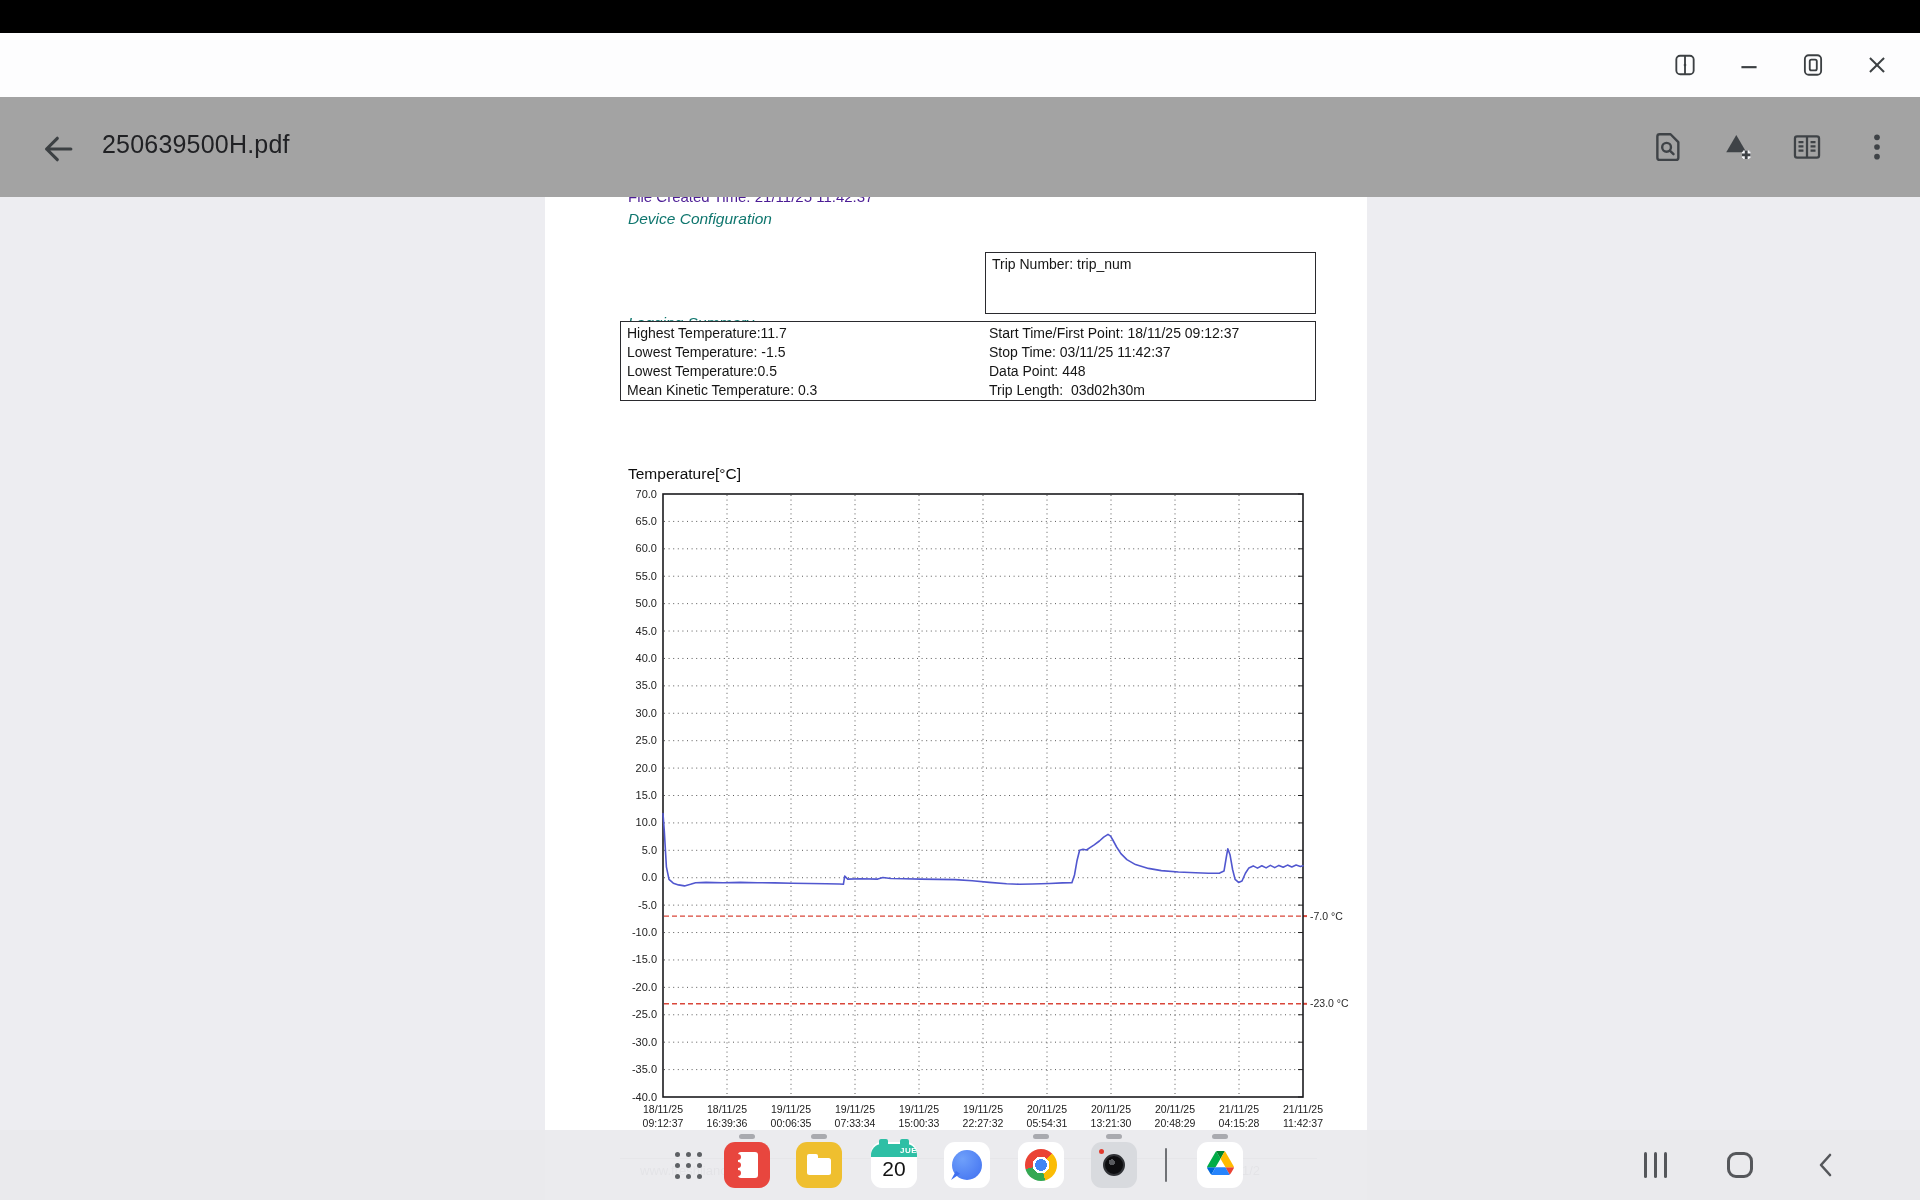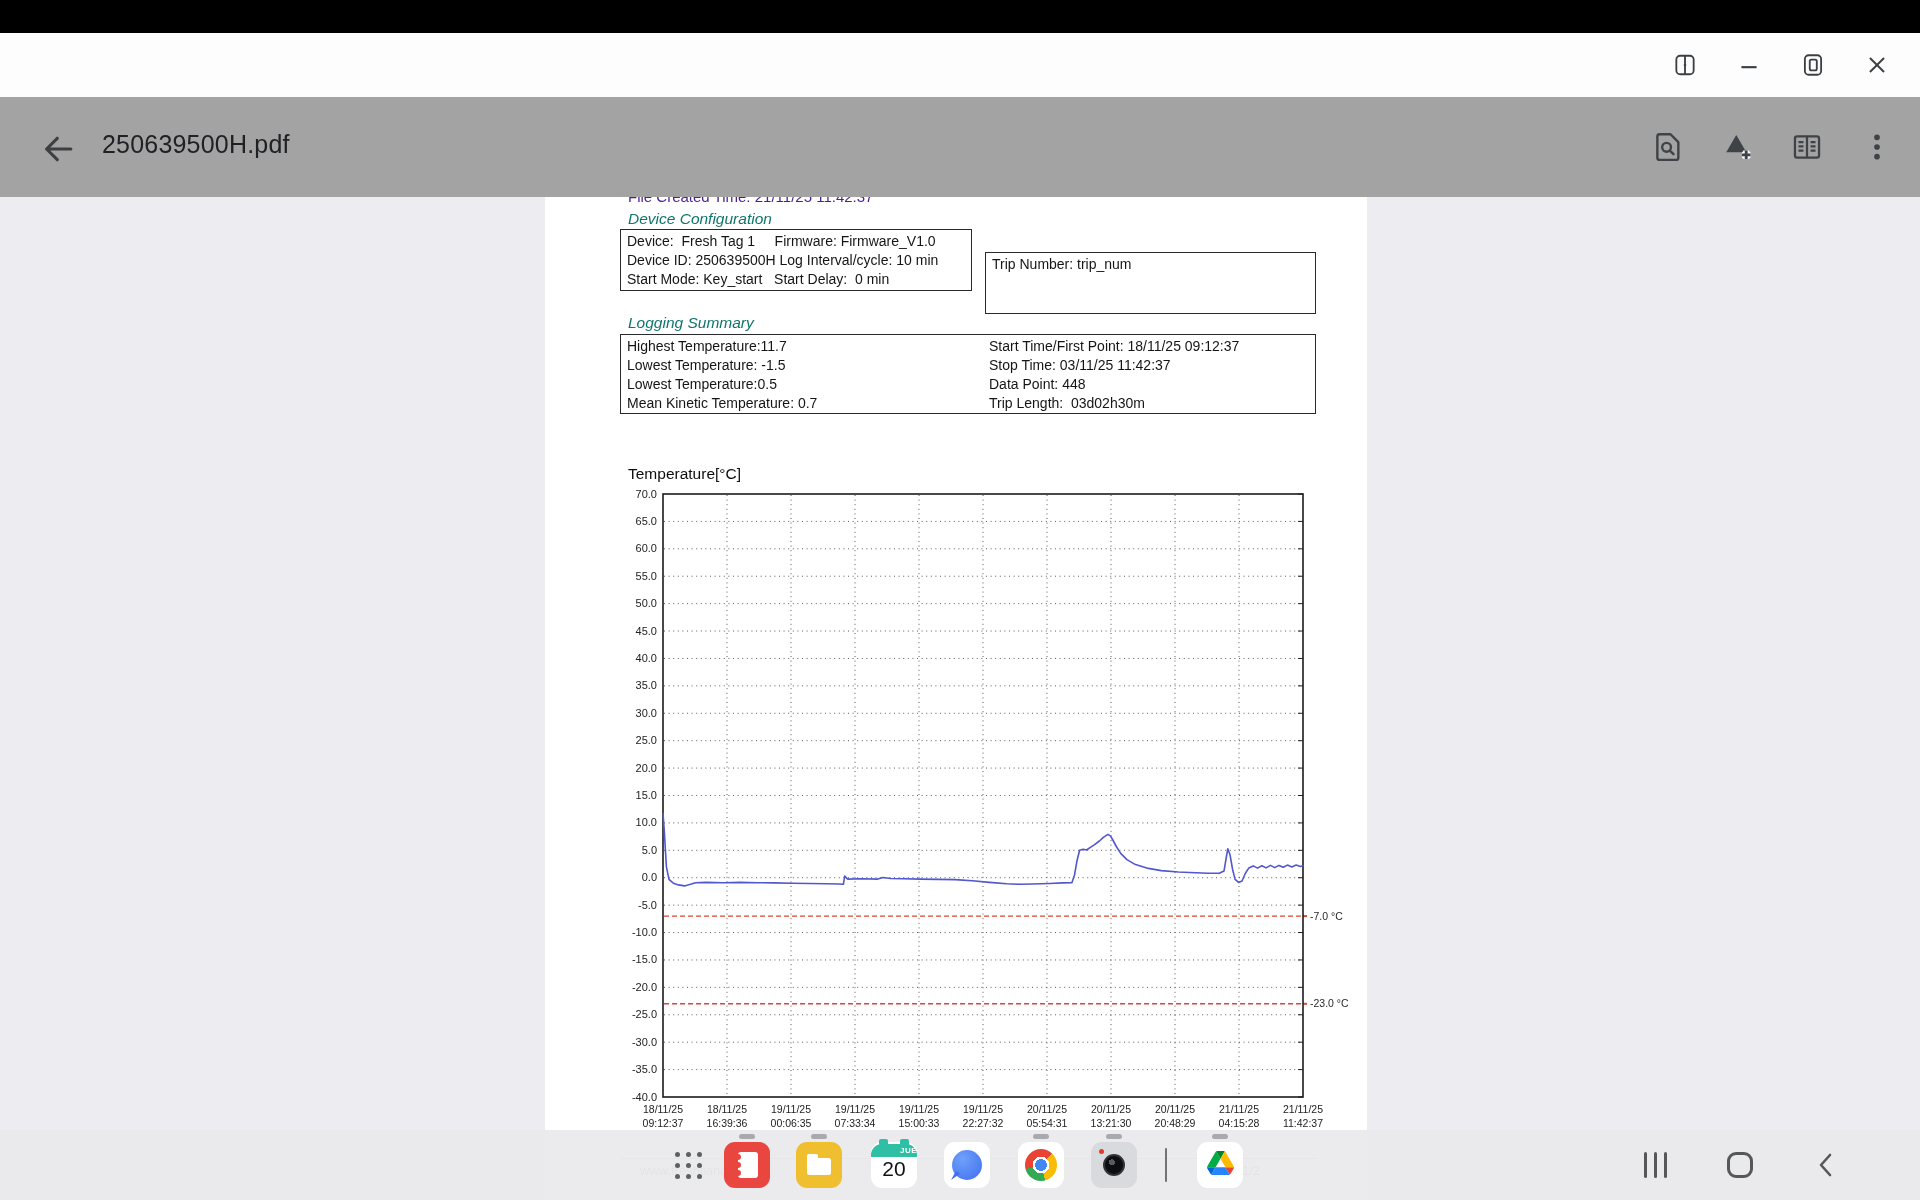--- a/index.html
+++ b/index.html
@@ -158,38 +158,33 @@
   </div>
 </div>
 
 <div class="viewer">
   <div class="page">
 
     <div class="clip-line" style="left:83px;top:-9px;">File Created Time: 21/11/25 11:42:37</div>
 
     <div class="heading" style="left:83px;top:13px;">Device Configuration</div>
 
-    <div class="box" id="device-box" style="left:75px;top:32px;width:352px;height:62px;">
-        <div class="box-line">Device:  Fresh Tag 1     Firmware: Firmware_V1.0</div>
-        <div class="box-line">Device ID: 250639500H Log Interval/cycle: 10 min</div>
-        <div class="box-line">Start Mode: Key_start   Start Delay:  0 min</div>
-      </div>
 
     <div class="box" style="left:440px;top:32px;width:331px;height:62px;margin-top:23px;">
       <div class="box-line">Trip Number: trip_num</div>
     </div>
 
     <div class="heading" style="left:83px;top:117px;">Logging Summary</div>
 
-    <div class="box" style="left:75px;top:137px;width:696px;height:80px;">
+    <div class="box" style="left:75px;top:124px;width:696px;height:80px;">
       <div id="summary-left" style="position:absolute;left:6px;top:2px;">
           <div class="box-line">Highest Temperature:11.7</div>
           <div class="box-line">Lowest Temperature: -1.5</div>
           <div class="box-line">Lowest Temperature:0.5</div>
-          <div class="box-line">Mean Kinetic Temperature: 0.7</div>
+          <div class="box-line">Mean Kinetic Temperature: 0.3</div>
         </div>
       <div id="summary-right" style="position:absolute;left:368px;top:2px;">
           <div class="box-line">Start Time/First Point: 18/11/25 09:12:37</div>
           <div class="box-line">Stop Time: 03/11/25 11:42:37</div>
           <div class="box-line">Data Point: 448</div>
           <div class="box-line">Trip Length:  03d02h30m</div>
         </div>
     </div>
 
     <div class="chart-title" style="left:83px;top:268px;">Temperature[°C]</div>

